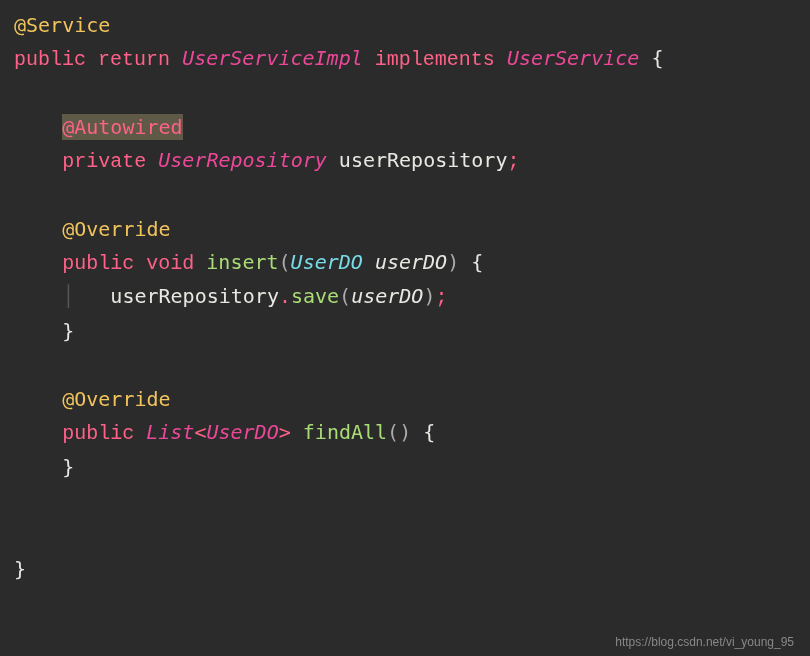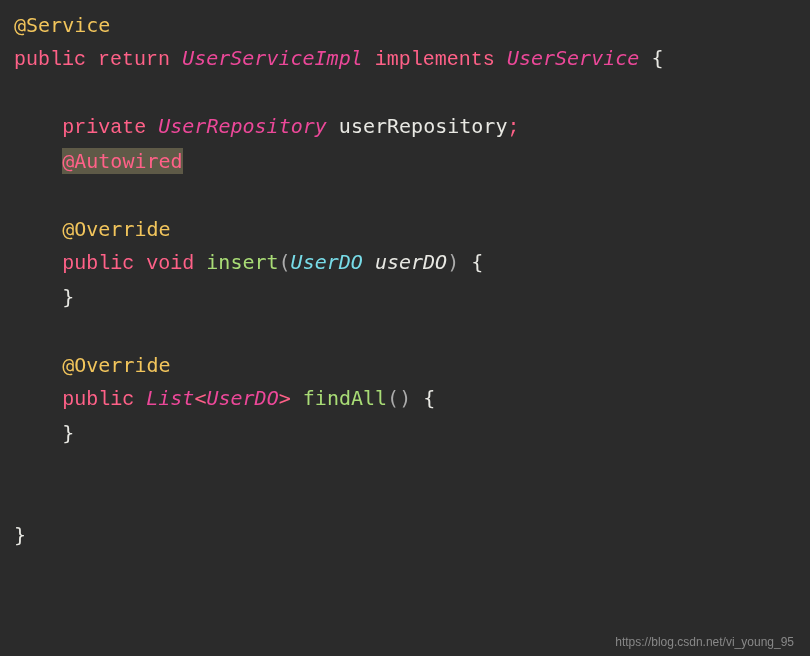--- a/index.html
+++ b/index.html
@@ -90,37 +90,40 @@
     <span class="content"><span class="annotation">@Service</span></span>
   </div>
 
   <div class="line">
     <span class="content"><span class="keyword">public</span> <span class="keyword">return</span> <span class="type">UserServiceImpl</span> <span class="keyword">implements</span> <span class="type">UserService</span> <span class="brace">{</span></span>
   </div>
 
   <div class="line"><span class="content"> </span></div>
 
   <div class="line">
-    <span class="content">    <span class="keyword">private</span> <span class="type">UserRepository</span> <span class="identifier">userRepository</span><span class="keyword">;</span></span>
+    <span class="content">    <span class="highlight-annotation">@Autowired</span></span>
   </div>
 
   <div class="line">
-    <span class="content">    <span class="highlight-annotation">@Autowired</span></span>
+    <span class="content">    <span class="keyword">private</span> <span class="type">UserRepository</span> <span class="identifier">userRepository</span><span class="keyword">;</span></span>
   </div>
 
   <div class="line"><span class="content"> </span></div>
 
   <div class="line">
     <span class="content">    <span class="annotation">@Override</span></span>
   </div>
 
   <div class="line">
     <span class="content">    <span class="keyword">public</span> <span class="keyword">void</span> <span class="method">insert</span><span class="punct">(</span><span class="param">UserDO</span> <span class="paramname">userDO</span><span class="punct">)</span> <span class="brace">{</span></span>
   </div>
 
+  <div class="line">
+    <span class="content">    <span class="indent-guide">│</span>   <span class="identifier">userRepository</span><span class="keyword">.</span><span class="method">save</span><span class="punct">(</span><span class="paramname">userDO</span><span class="punct">)</span><span class="keyword">;</span></span>
+  </div>
 
   <div class="line">
     <span class="content">    <span class="brace">}</span></span>
   </div>
 
   <div class="line"><span class="content"> </span></div>
 
   <div class="line">
     <span class="content">    <span class="annotation">@Override</span></span>
   </div>

